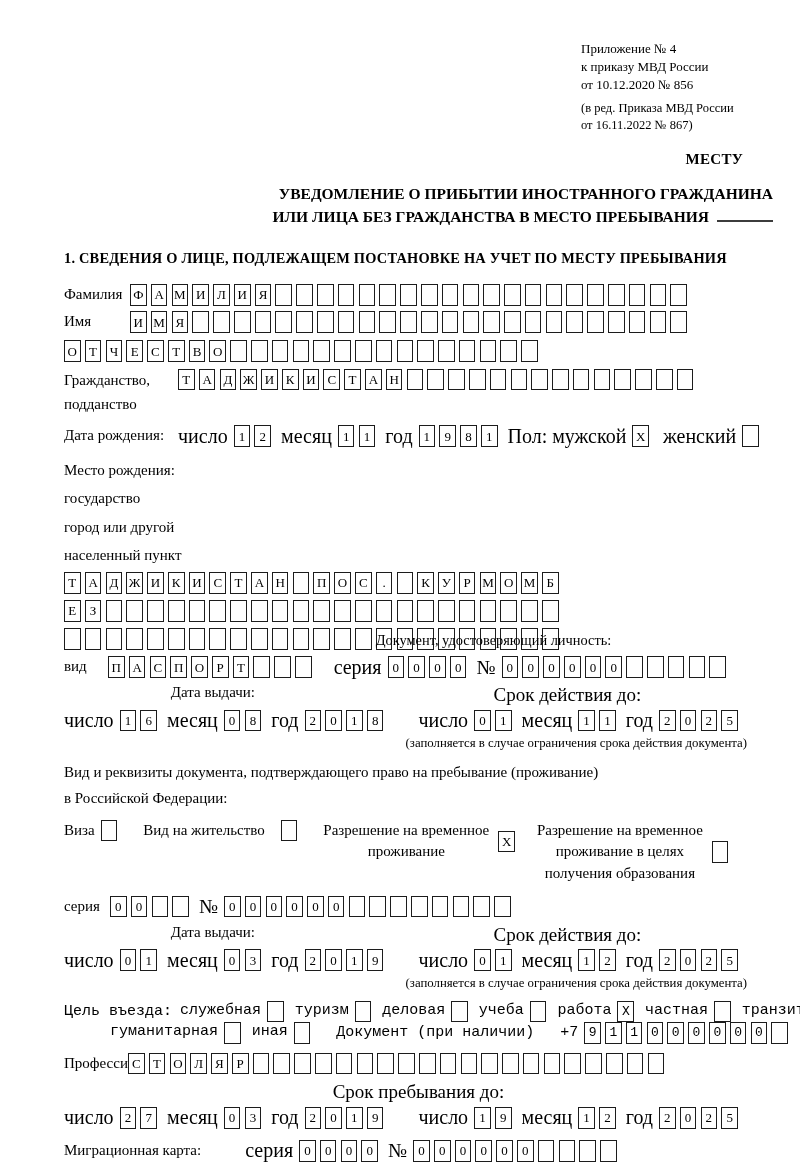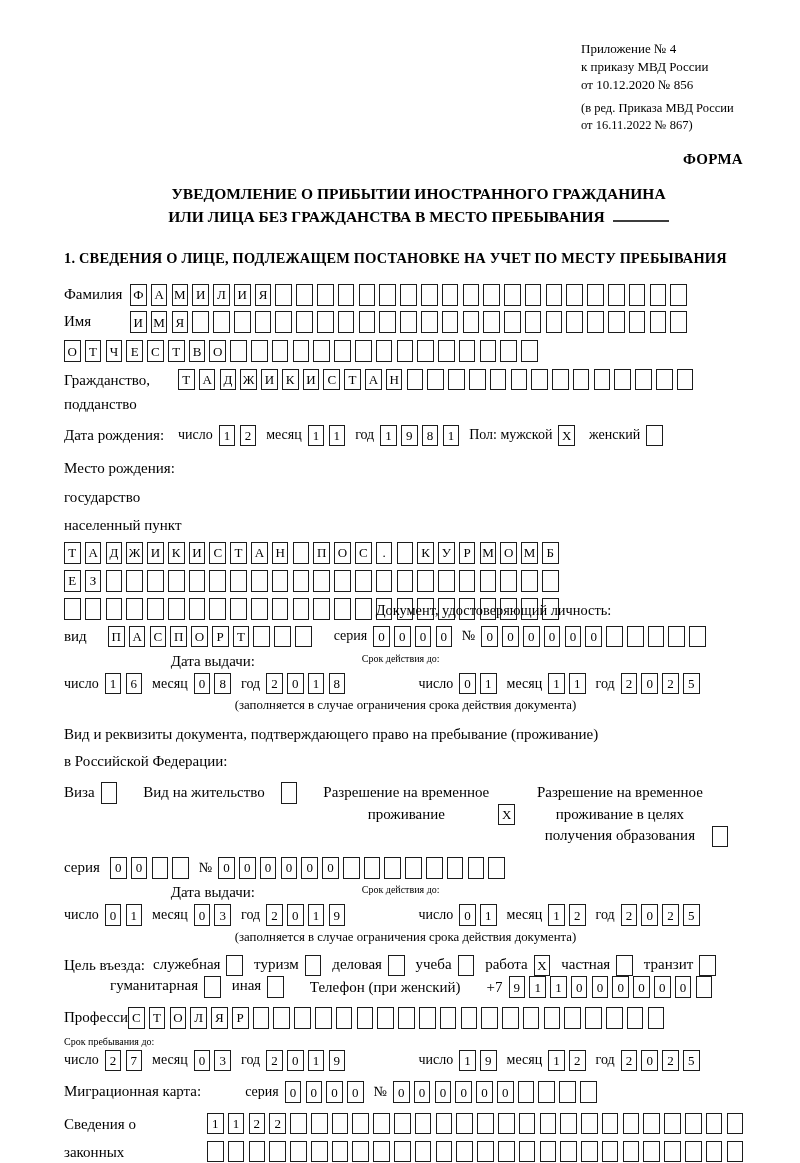--- a/index.html
+++ b/index.html
@@ -6,82 +6,82 @@
   html,body { margin:0; padding:0; background:#fff; }
   body { font-family:"Liberation Serif","DejaVu Serif",serif; color:#000; }
   .page { width:800px; height:1163px; padding:40px 27px 20px 64px; overflow:hidden; position:relative; background:#fff; }
 
   
   .annex { margin-left:auto; width:192px; font-size:13px; line-height:1.4; }
   .annex div { white-space:nowrap; }
   .annex .note { margin-top:5px; font-size:12.5px; }
   .forma { text-align:right; padding-right:30px; font-weight:bold; font-size:15px; margin-top:16px; letter-spacing:.3px; }
 
-  .title { text-align:center; font-weight:bold; font-size:15.5px; line-height:1.5; margin-top:14px; }
+  .title { text-align:right; font-weight:bold; font-size:15.5px; line-height:1.5; margin-top:14px; }
   .blank-line { display:inline-block; width:56px; border-bottom:2.4px solid #3c3c3c; height:.9em; margin-left:8px; }
   .section { font-weight:bold; font-size:14.4px; margin-top:22px; margin-bottom:17px; letter-spacing:.2px; }
 
   
   .grid { display:inline-flex; gap:4.2px; flex:none; }
   .cell { width:16.6px; height:21.6px; border:1.8px solid #1c1c1c; display:flex; align-items:center;
           justify-content:center; font-size:13px; flex:none; background:#fff; line-height:1; }
   .vgrid { display:flex; flex-direction:column; gap:6.4px; }
 
   .row { display:flex; align-items:center; margin-bottom:5.6px; }
   .row.top { align-items:flex-start; }
   .lbl { font-size:15px; flex:none; line-height:1.3; }
   .sm { font-size:13.5px; }
   .w-fam { width:66px; }
   .w-otch { width:146px; }
   .w-grazh { width:114px; }
   .w-mesto { width:139px; }
   .lbl-col { flex:none; }
   .lbl-col div { font-size:15px; line-height:28.6px; white-space:nowrap; }
-  .dlbl { font-size:14px; flex:none; margin:0 6px 0 10px; }
+  .dlbl { font-size:20px; flex:none; margin:0 6px 0 10px; }
   .dlbl.first { margin-left:0; }
 
   .center-bold { text-align:center; font-weight:normal; font-size:14.4px; margin:4px 0 7px; }
 
   .dates-head { display:flex; margin-top:4px; }
   .dates-head .dh-l { width:42%; text-align:center; font-size:15px; }
-  .dates-head .dh-r { flex:1; text-align:left; font-size:10px; }
+  .dates-head .dh-r { flex:1; text-align:center; font-size:19px; }
   .dates-row { display:flex; align-items:center; margin-top:3px; }
   .dates-row .dr-l { width:50%; display:flex; align-items:center; flex:none; }
   .dates-row .dr-r { display:flex; align-items:center; }
-  .fine-note { text-align:center; padding-right:26px; font-size:12.8px; margin-top:4px; }
+  .fine-note { text-align:right; padding-right:26px; font-size:12.8px; margin-top:4px; }
 
   .plain { font-size:15px; line-height:1.75; }
 
   .cbrow { display:flex; align-items:flex-start; margin-top:8px; }
-  .cbitem { display:flex; align-items:flex-end; }
+  .cbitem { display:flex; align-items:center; }
   .cbitem .txt { font-size:15px; line-height:1.45; }
   .cbitem .txt.c { text-align:center; }
   .cbitem .grid { margin-left:9px; margin-top:0; }
 
-  .purpose { display:flex; align-items:center; flex-wrap:nowrap; margin-top:10px; }
+  .purpose { display:flex; align-items:center; flex-wrap:nowrap; margin-top:10px;font-family:Liberation Mono, monospace; }
   .pair { display:flex; align-items:flex-start; flex:none; }
   .pair .lbl { margin-right:6px; }
   .pair + .pair { margin-left:11px; }
 </style>
 </head>
 <body>
 
 <div class="page">
 
   <div class="annex">
     <div>Приложение № 4</div>
     <div>к приказу МВД России</div>
     <div>от 10.12.2020 № 856</div>
     <div class="note">
       <div>(в ред. Приказа МВД России</div>
       <div>от 16.11.2022 № 867)</div>
     </div>
   </div>
 
-  <div class="forma">ФОРМА</div>
+  <div class="forma">МЕСТУ</div>
 
   <div class="title">
     <div>УВЕДОМЛЕНИЕ О ПРИБЫТИИ ИНОСТРАННОГО ГРАЖДАНИНА</div>
     <div>
       <span>ИЛИ ЛИЦА БЕЗ ГРАЖДАНСТВА В МЕСТО ПРЕБЫВАНИЯ</span><span class="blank-line"></span>
     </div>
   </div>
 
   <div class="section">1. СВЕДЕНИЯ О ЛИЦЕ, ПОДЛЕЖАЩЕМ ПОСТАНОВКЕ НА УЧЕТ ПО МЕСТУ ПРЕБЫВАНИЯ</div>
 
@@ -239,20 +239,21 @@
     <span class="dlbl" style="margin-left:14px;">женский</span>
     <span class="grid">
         <span class="cell"></span>
       </span>
   </div>
 
   <div class="row top" style="margin-top:8px; margin-bottom:2px;flex-direction:column;">
     <span class="lbl-col w-mesto">
       <div>Место рождения:</div>
       <div>государство</div>
+      <div>город или другой</div>
       <div>населенный пункт</div>
     </span>
     <span class="vgrid" style="margin-top:2px;">
       <span class="grid">
           <span class="cell">Т</span>
           <span class="cell">А</span>
           <span class="cell">Д</span>
           <span class="cell">Ж</span>
           <span class="cell">И</span>
           <span class="cell">К</span>
@@ -579,21 +580,21 @@
         <span class="grid">
           <span class="cell"></span>
         </span>
       </span>
     <span class="pair">
         <span class="lbl">иная</span>
         <span class="grid">
           <span class="cell"></span>
         </span>
       </span>
-    <span class="lbl" style="margin-left:26px;">Телефон (при женский)</span>
+    <span class="lbl" style="margin-left:26px;">Документ (при наличии)</span>
     <span class="lbl" style="margin-left:26px; margin-right:6px;">+7</span>
     <span class="grid">
         <span class="cell">9</span>
         <span class="cell">1</span>
         <span class="cell">1</span>
         <span class="cell">0</span>
         <span class="cell">0</span>
         <span class="cell">0</span>
         <span class="cell">0</span>
         <span class="cell">0</span>

